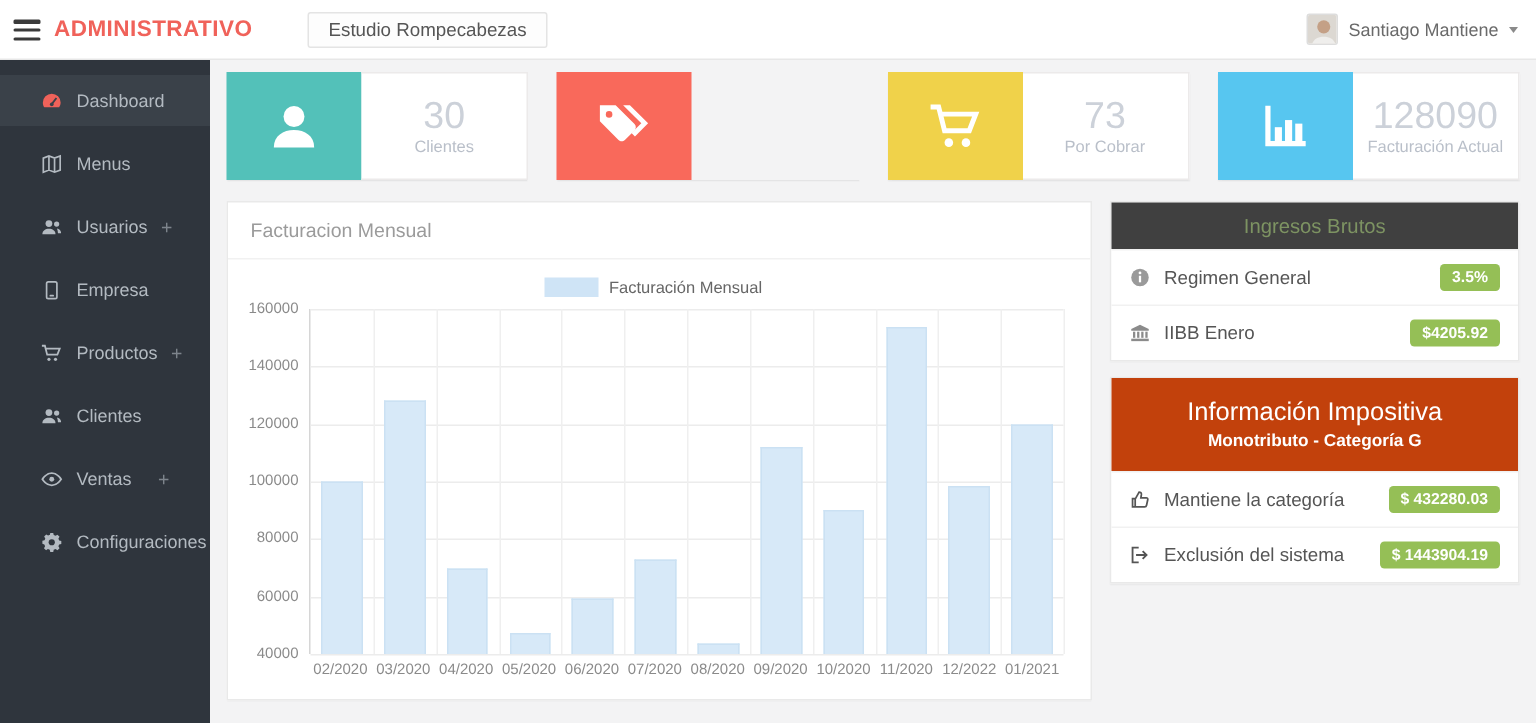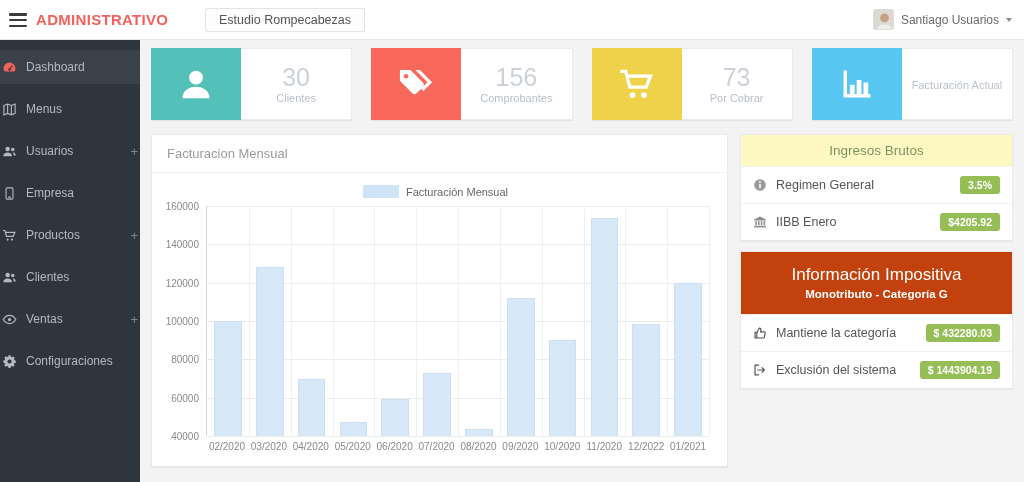--- a/index.html
+++ b/index.html
@@ -19,21 +19,21 @@
     font-size:12.5px; color:#555; cursor:pointer; }
   .user-menu { position:absolute; right:12px; top:9px; display:flex; align-items:center;
     gap:7px; cursor:pointer; }
   .avatar { width:21px; height:21px; border:1px solid #ddd; border-radius:2px; overflow:hidden; }
   .user-name { font-size:12px; color:#6a6a6a; }
   .caret { width:0; height:0; border-left:3.5px solid transparent;
     border-right:3.5px solid transparent; border-top:4px solid #8a8a8a; }
 
   
   .sidebar { position:absolute; left:0; top:40px; bottom:0; width:140px; background:#2f353d; }
-  .side-item { display:flex; align-items:center; height:34px; padding:0 2px; gap:9px;
+  .side-item { display:flex; align-items:center; height:34px; padding:0 27px; gap:9px;
     color:#b3bac1; font-size:12px; cursor:pointer; margin-top:8px; }
   .side-item:first-child { margin-top:10px; }
   .side-item.active { background:#3a4149; }
   .side-icon { width:15px; height:15px; flex:0 0 15px; display:flex; align-items:center; }
   .side-icon svg { width:15px; height:15px; }
   .side-plus { margin-left:auto; color:#7d848c; font-size:13px; }
 
   
   .main { position:absolute; left:140px; top:40px; right:0; bottom:0; padding:8px 11px; }
   .stats-row { display:flex; gap:19px; margin-bottom:14px; }
@@ -65,21 +65,21 @@
   .gridline-h { position:absolute; left:0; right:0; height:1px; background:#ececec; }
   .gridline-v { position:absolute; top:0; bottom:0; width:1px; background:#efefef; }
   .bar-slot { position:absolute; bottom:0; top:0; }
   .bar { position:absolute; bottom:0; left:17%; width:66%; background:#d7e9f8;
     border:1px solid #cbe1f3; border-bottom:none; }
   .x-axis { display:flex; margin-left:44px; margin-top:5px; }
   .xtick { flex:1; text-align:center; font-size:10px; color:#8a8a8a; }
 
   
   .right-col { flex:1; display:flex; flex-direction:column; gap:10px; }
-  .green-head-sm { background:#fef9c3; color:#7d9362; text-align:center; font-size:13.5px;
+  .green-head-sm { background:#404040; color:#7d9362; text-align:center; font-size:13.5px;
     padding:8px 10px; }
   .green-head-lg { background:#c2410c; color:#fff; text-align:center; padding:13px 10px 14px; }
   .green-head-lg .t1 { font-size:17px; font-weight:400; }
   .green-head-lg .t2 { font-size:11.5px; font-weight:700; margin-top:3px; }
   .panel-row { display:flex; align-items:center; gap:9px; padding:9px 12px;
     border-top:1px solid #f1f1f1; background:#fff;justify-content:center; }
   .row-icon { width:14px; height:14px; flex:0 0 14px; }
   .row-icon svg { width:14px; height:14px; }
   .row-label { font-size:12.5px; color:#555; }
   .badge { margin-left:auto; background:#95bf56; color:#fff; font-size:10.5px;
@@ -97,21 +97,21 @@
   <div class="brand">ADMINISTRATIVO</div>
   <div class="search-box">Estudio Rompecabezas</div>
   <div class="user-menu">
     <div class="avatar">
       <svg viewBox="0 0 24 24" width="21" height="21">
         <rect width="24" height="24" fill="#dcd8d2"></rect>
         <circle cx="12" cy="9" r="5" fill="#c4a086"></circle>
         <path d="M3 24c0-5 4-7.5 9-7.5s9 2.5 9 7.5z" fill="#efeeec"></path>
       </svg>
     </div>
-    <span class="user-name">Santiago Usuarios</span>
+    <span class="user-name">Santiago Mantiene</span>
     <span class="caret"></span>
   </div>
 </div>
 
 <div class="sidebar" id="sidebar">
     <div class="side-item active">
       <span class="side-icon">
         <svg viewBox="0 0 24 24">
           <path fill="#f0625a" d="M12 4a9.5 9.5 0 00-9.5 9.5c0 2 .6 3.6 1.6 5h15.8a9.4 9.4 0 001.6-5A9.5 9.5 0 0012 4z"></path>
           <line x1="12" y1="15" x2="17" y2="8.5" stroke="#3a4149" stroke-width="2"></line>
@@ -207,24 +207,20 @@
           <div class="stat-label">Clientes</div>
         </div>
       </div>
       <div class="stat-card">
         <div class="stat-icon-box" style="background: rgb(249, 105, 91);">
           <svg viewBox="0 0 26 24" fill="#fff">
             <path d="M2 2.5h7.2l8.6 8.6c.8.8.8 2.1 0 2.9l-4.4 4.4c-.8.8-2.1.8-2.9 0L2 9.8z"></path>
             <circle cx="6.2" cy="6.7" r="1.5" fill="#f9695b"></circle>
             <path d="M12.6 2.5h3.1l8.3 8.3-6 6-1.6-1.6 4.5-4.4-8.3-8.3z"></path>
           </svg>
-        </div>
-        <div class="stat-body">
-          <div class="stat-value">156</div>
-          <div class="stat-label">Comprobantes</div>
         </div>
       </div>
       <div class="stat-card">
         <div class="stat-icon-box" style="background: rgb(240, 210, 74);">
           <svg viewBox="0 0 24 24" fill="none" stroke="#fff" stroke-width="2.1">
             <path d="M1.5 4h3.4l2.5 10h10.4L20.5 7H6.2"></path>
             <circle cx="9.2" cy="19" r="1.8" fill="#fff" stroke="none"></circle>
             <circle cx="16.4" cy="19" r="1.8" fill="#fff" stroke="none"></circle>
           </svg>
         </div>
@@ -236,20 +232,21 @@
       <div class="stat-card">
         <div class="stat-icon-box" style="background: rgb(87, 198, 240);">
           <svg viewBox="0 0 24 24" fill="#fff">
             <path d="M3.5 3.5v17h17v-2.2H5.7V3.5z"></path>
             <rect x="7.5" y="12.5" width="3" height="6.5"></rect>
             <rect x="11.8" y="9.5" width="3" height="9.5"></rect>
             <rect x="16.1" y="11" width="3" height="8"></rect>
           </svg>
         </div>
         <div class="stat-body">
+          <div class="stat-value">128090</div>
           <div class="stat-label">Facturación Actual</div>
         </div>
       </div>
     </div>
 
   <div class="content-row">
 
     <div class="panel chart-panel">
       <div class="chart-header">Facturacion Mensual</div>
       <div class="chart-body">

